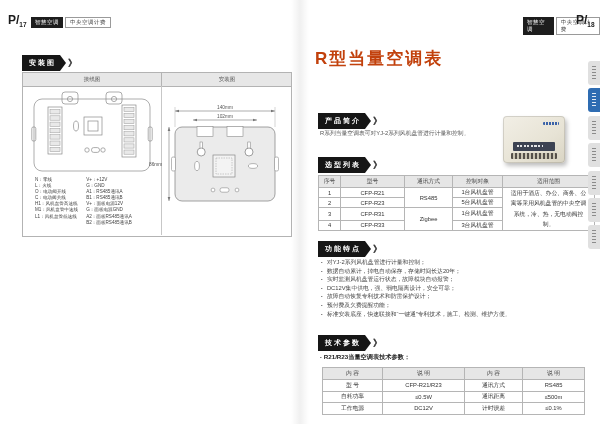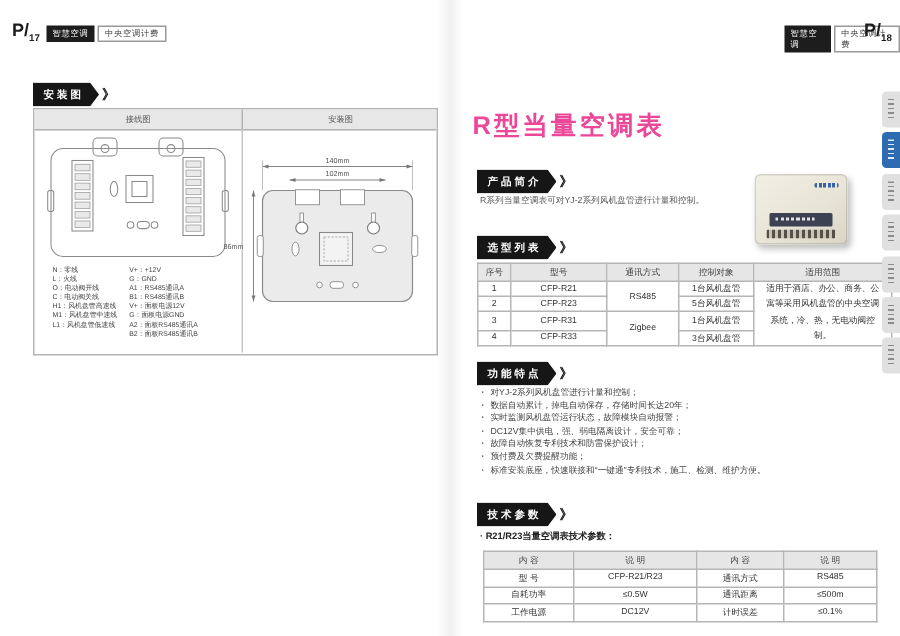--- a/index.html
+++ b/index.html
@@ -33,21 +33,21 @@
   .panel-head .c2 { width:130px; }
   .panel-divider { position:absolute; left:138px; top:13px; width:1px; height:149px; background:#c7c7c7; }
 
   .legend { position:absolute; left:12px; top:104px; display:flex; gap:8px; }
   .legend-col { display:flex; flex-direction:column; }
   .legend-item { font-size:4.6px; color:#444; line-height:6.1px; white-space:nowrap; }
 
   .svgbox { position:absolute; }
 
   
-  .title { position:absolute; left:315px; top:72px; font-size:17px; font-weight:bold; color:#ec4899; letter-spacing:2px; }
+  .title { position:absolute; left:315px; top:47px; font-size:17px; font-weight:bold; color:#c2410c; letter-spacing:2px; }
   .intro-text { position:absolute; left:320px; top:129px; width:180px; font-size:5.8px; color:#555; }
 
   .photo { position:absolute; left:503px; top:116px; width:62px; height:47px; border-radius:4px;
     background:linear-gradient(145deg,#f2efe6 0%, #e7e3d5 60%, #d9d4c3 100%);
     box-shadow:2px 3px 4px rgba(0,0,0,0.25), inset 0 0 0 1px rgba(0,0,0,0.12); }
   .photo .logo { position:absolute; right:6px; top:6px; width:16px; height:3px; border-radius:1px;
     background:repeating-linear-gradient(90deg,#3a62a8 0 2px, transparent 2px 3px); }
   .photo .plate { position:absolute; left:10px; bottom:12px; width:42px; height:9px; background:#3c4252; border-radius:1px; }
   .photo .plate::after { content:""; position:absolute; left:4px; top:3px; width:26px; height:2px;
     background:repeating-linear-gradient(90deg, rgba(255,255,255,.85) 0 2px, transparent 2px 3.5px); }

